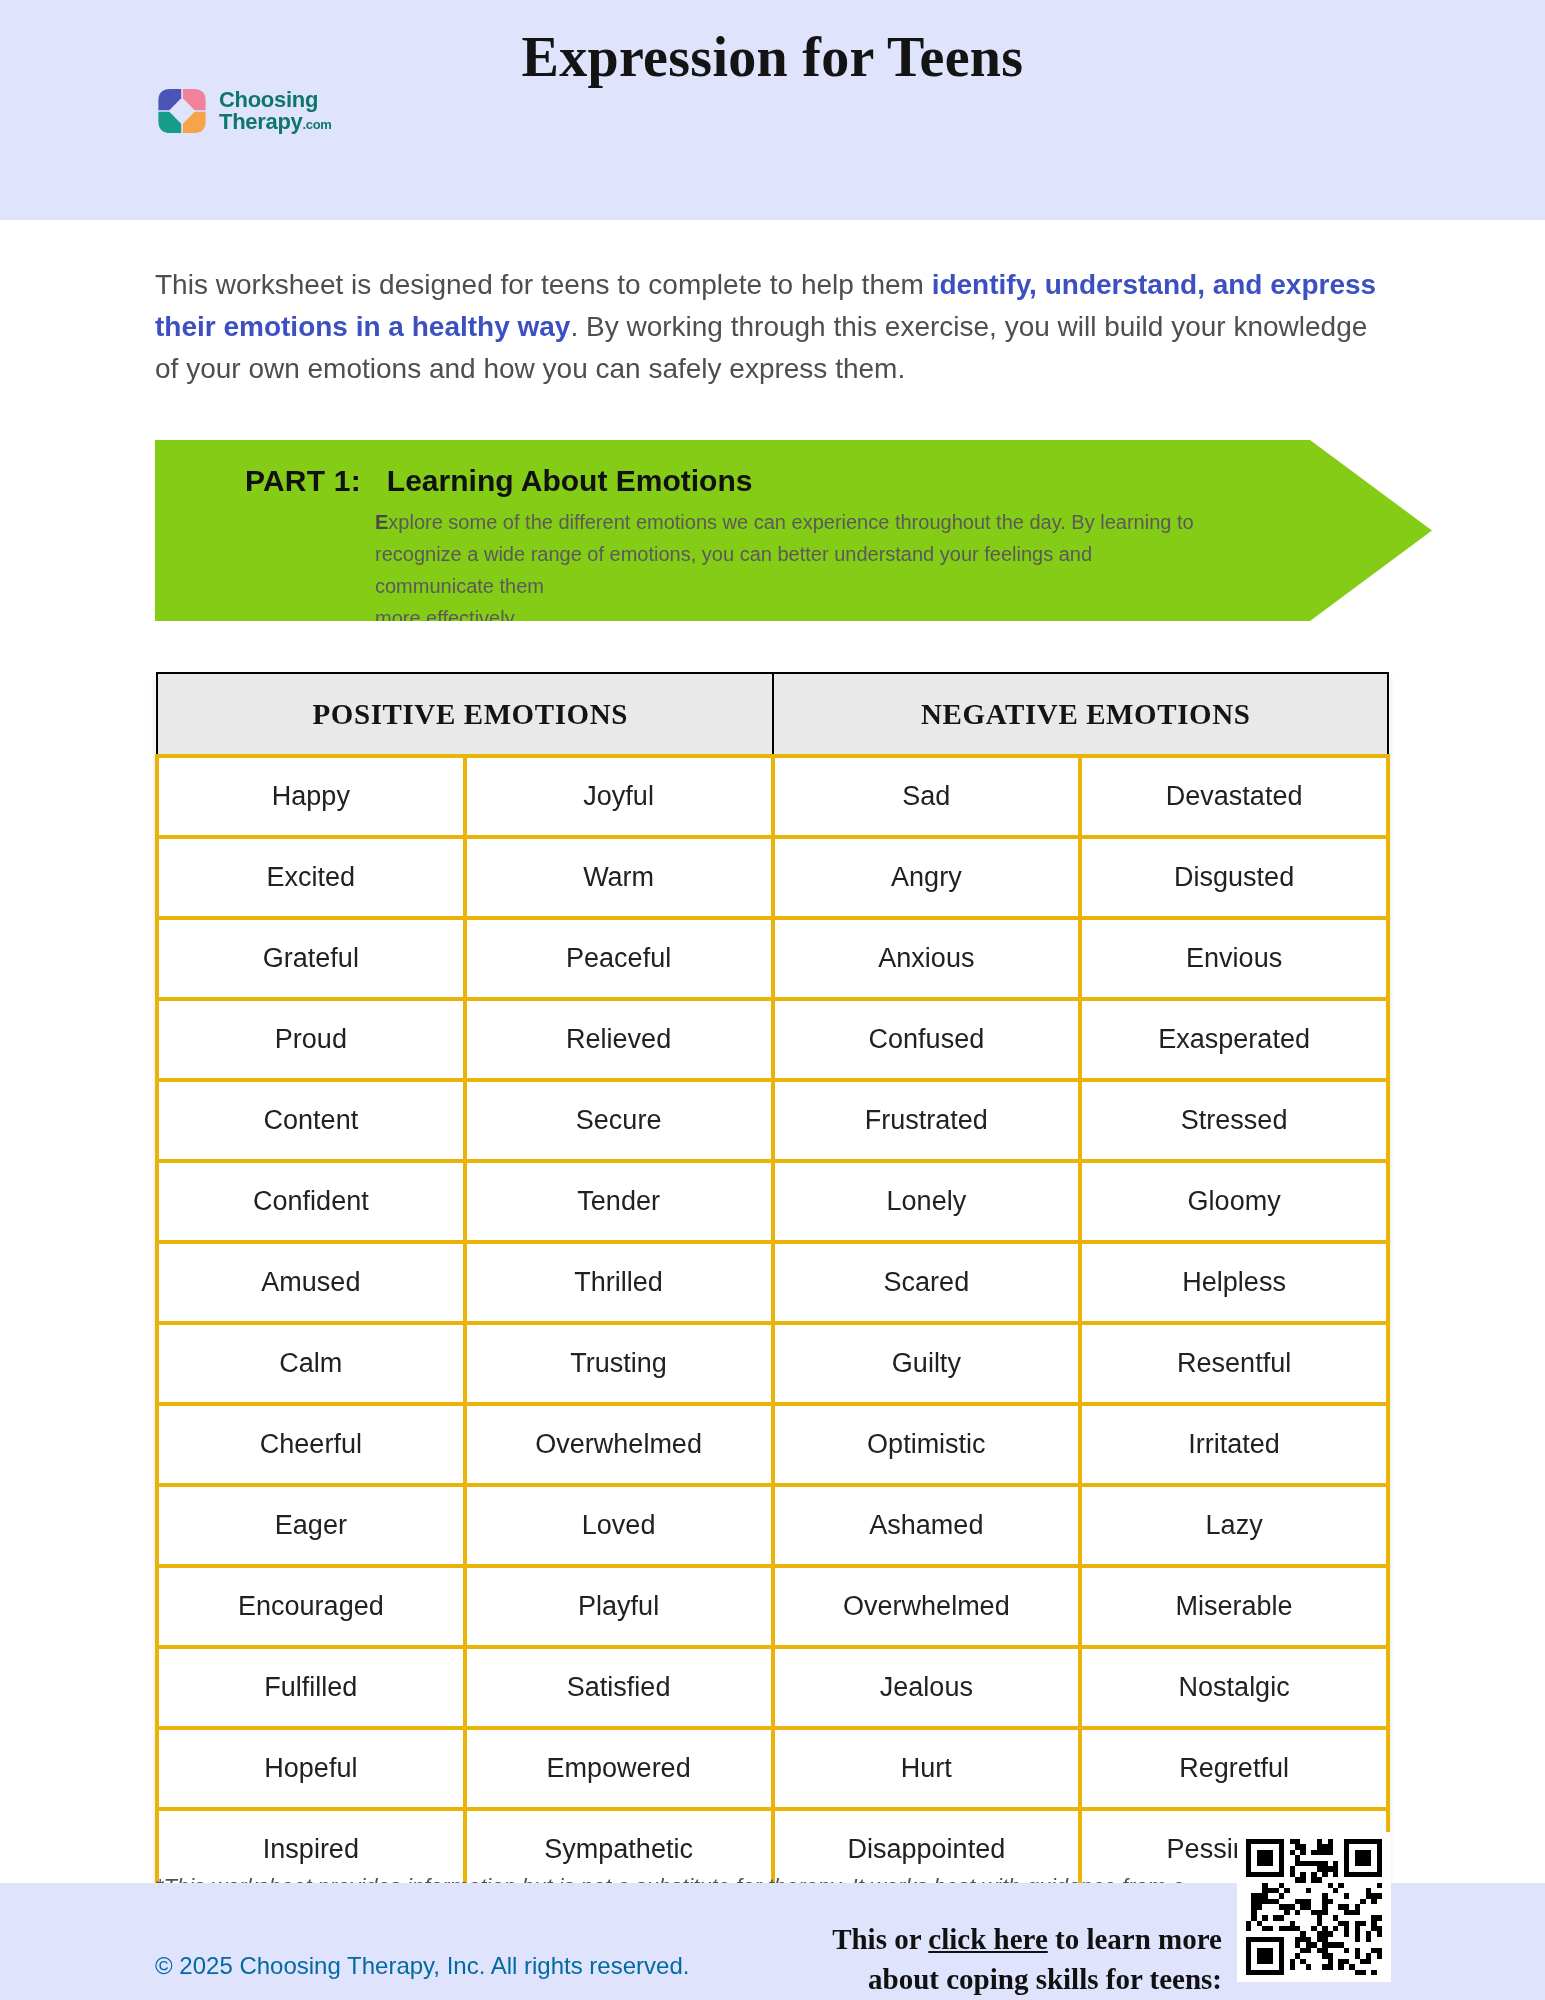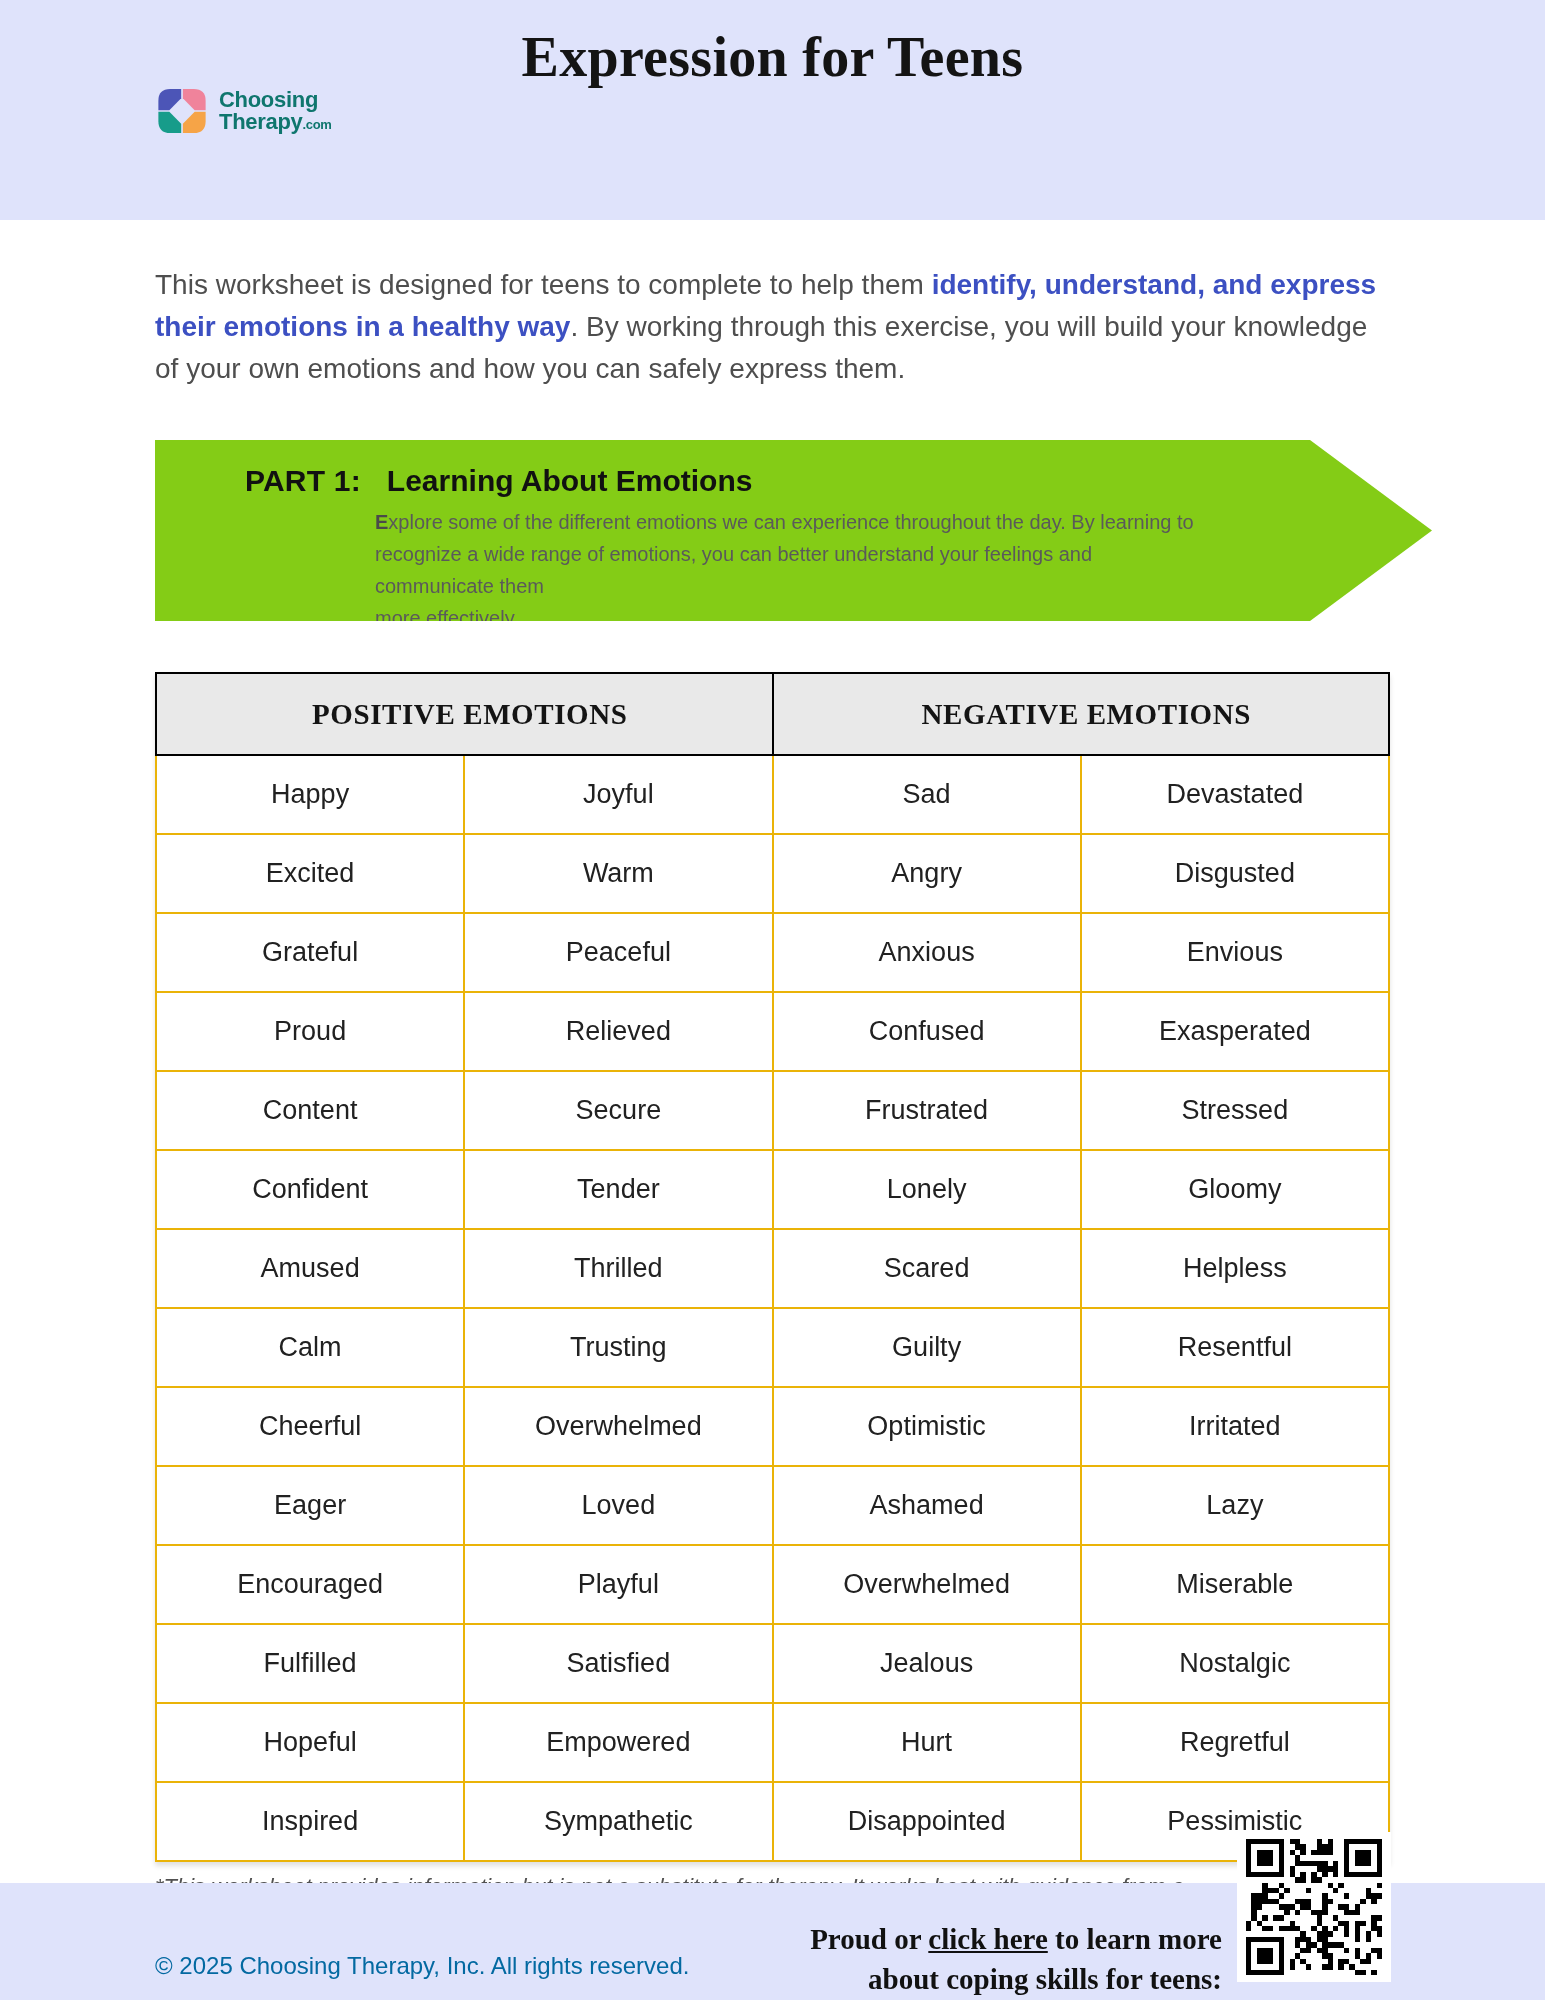--- a/index.html
+++ b/index.html
@@ -41,21 +41,21 @@
   
   .emotions-table{
     position:absolute;left:155px;top:672px;width:1235px;border-collapse:collapse;table-layout:fixed;
     box-shadow:0 4px 5px rgba(0,0,0,0.12);
   }
   .emotions-table th{
     height:78px;background:#e9e9e9;border:2px solid #000000;
     font-family:"Liberation Serif", serif;font-size:29px;font-weight:700;color:#141414;letter-spacing:0.6px;padding-left:12px;
   }
   .emotions-table td{
-    height:75px;background:#ffffff;border:2px solid #eab308;
+    height:75px;background:#ffffff;border:4px solid #eab308;
     text-align:center;vertical-align:middle;font-size:27px;color:#212121;
   }
   
   .disclaimer{
     position:absolute;left:155px;top:1852px;width:1080px;
     font-style:italic;font-size:22px;color:#515151;
   }
   .footer-band{position:absolute;left:0;top:1883px;width:1545px;height:117px;background:#dfe3fb;}
   .copyright{position:absolute;left:155px;top:1928px;font-size:24px;color:#0369a1;}
   .scan-text{
@@ -202,21 +202,21 @@
           <td>Disappointed</td>
           <td>Pessimistic</td>
         </tr>
       </tbody>
   </table>
 
   <p class="disclaimer">*This worksheet provides information but is not a substitute for therapy. It works best with guidance from a professional.</p>
   <div class="footer-band"></div>
   <p class="copyright">© 2025 Choosing Therapy, Inc. All rights reserved.</p>
   <p class="scan-text">
-    <span>Proud or </span><a href="#">click here</a><span> to learn more</span><br>
+    <span>This or </span><a href="#">click here</a><span> to learn more</span><br>
     <span>about coping skills for teens:</span>
   </p>
   <div class="qr-box">
       <svg viewBox="0 0 25 25" fill="#000">
         <rect x="0" y="0" width="25" height="25" fill="#fff"></rect>
         <rect x="0" y="0" width="1" height="1"></rect>
         <rect x="1" y="0" width="1" height="1"></rect>
         <rect x="2" y="0" width="1" height="1"></rect>
         <rect x="3" y="0" width="1" height="1"></rect>
         <rect x="4" y="0" width="1" height="1"></rect>

